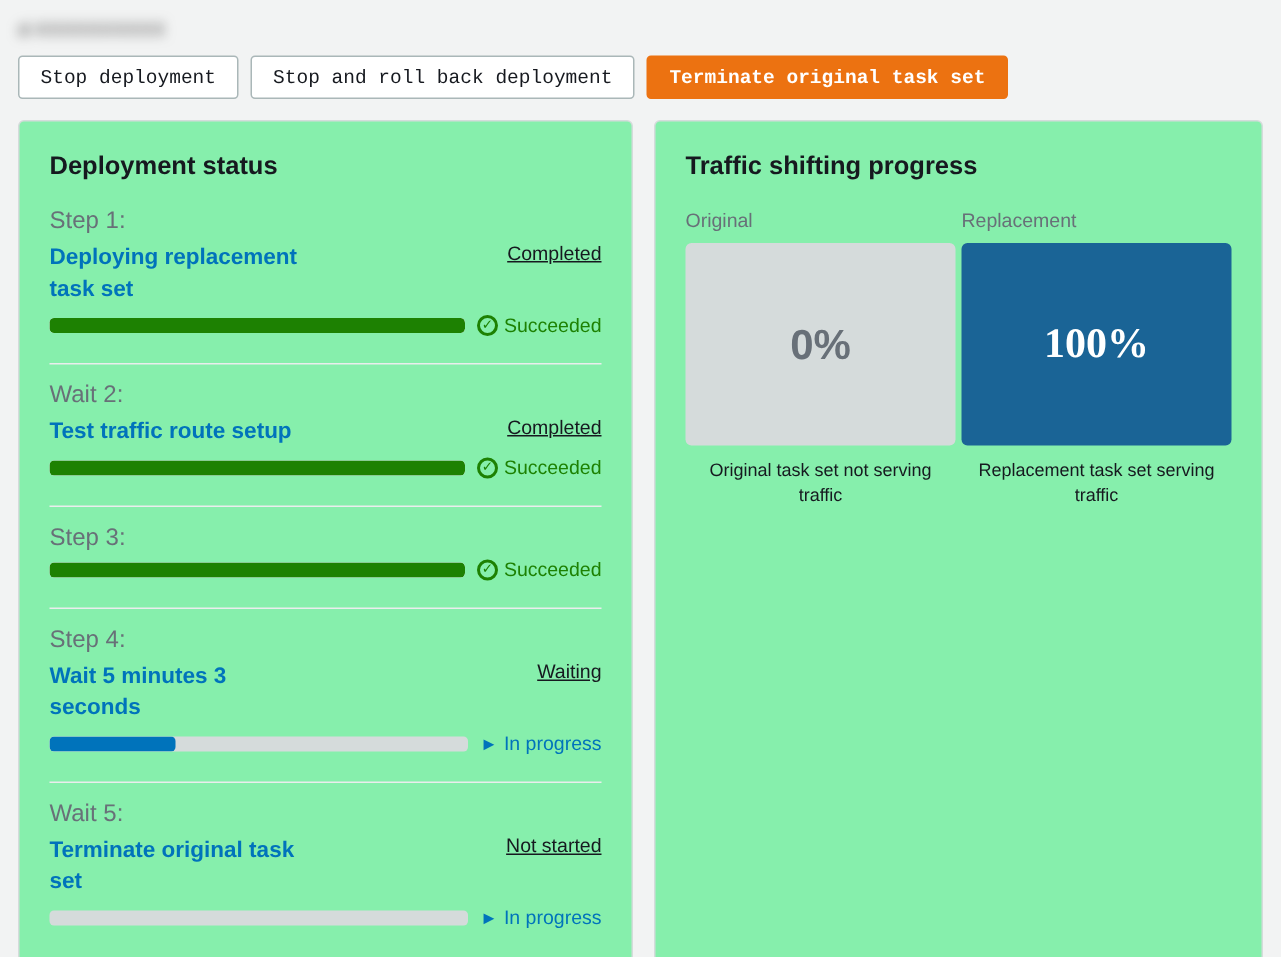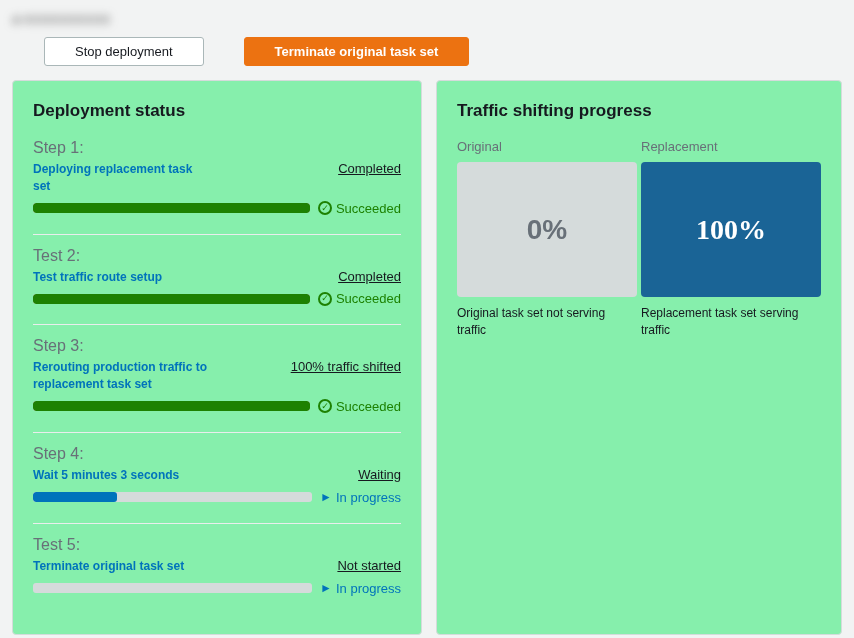--- a/index.html
+++ b/index.html
@@ -17,26 +17,25 @@
       filter: blur(4px);
       display: inline-block;
     }
     .toolbar {
       display: flex;
       align-items: center;
       gap: 8px;
       margin-bottom: 14px;
     }
     .btn {
-      padding: 6px 30px;
+      padding: 6px 14px;
       border-radius: 3px;
       font-size: 13px;
       cursor: pointer;
-      font-family: Liberation Sans, sans-serif;
-      margin-left: 32px;
+      font-family: Liberation Mono, monospace;
     }
     .btn-outline {
       background: #fff;
       border: 1px solid #aab7b8;
       color: #16191f;
     }
     .btn-primary {
       background: #ec7211;
       border: 1px solid #ec7211;
       color: #fff;
@@ -72,21 +71,21 @@
       color: #687078;
       margin-bottom: 4px;
     }
     .step-row {
       display: flex;
       justify-content: space-between;
       align-items: flex-start;
       margin-bottom: 6px;
     }
     .step-name {
-      font-size: 12px;
+      font-size: 15px;
       font-weight: 600;
       color: #0073bb;
       max-width: 180px;
       line-height: 1.4;
     }
     .step-status {
       font-size: 13px;
       color: #16191f;
       white-space: nowrap;
       text-decoration: underline;
@@ -183,33 +182,35 @@
     }
     .box-blue {
       background: #1a6496;
       color: #fff;
       font-family: Liberation Serif, serif;
     }
     .traffic-desc {
       font-size: 12px;
       color: #16191f;
       line-height: 1.4;
+      text-align: center;
     }
   </style>
 </head>
 <body>
 
 
 
 
 <div class="page-id">d-XXXXXXXXXX</div>
 
 
 <div class="toolbar">
   <button class="btn btn-outline">Stop deployment</button>
+  <button class="btn btn-outline">Stop and roll back deployment</button>
   <button class="btn btn-primary">Terminate original task set</button>
 </div>
 
 
 <div class="main-grid">
 
   <div class="card">
     <div class="card-title">Deployment status</div>
 
     <div id="steps-container">
@@ -224,42 +225,38 @@
               <div class="progress-bar-fill fill-green" style="width: 100%;"></div>
             </div>
             <div class="status-badge status-succeeded">
               <span class="check-icon"></span>
               <span>Succeeded</span>
             </div>
           </div>
         </div>
         <div class="step-block">
           <hr class="step-divider">
-          <div class="step-label">Test 2:</div>
+          <div class="step-label">Wait 2:</div>
           <div class="step-row">
             <div class="step-name">Test traffic route setup</div>
             <div class="step-status">Completed</div>
           </div>
           <div class="progress-row">
             <div class="progress-bar-track">
               <div class="progress-bar-fill fill-green" style="width: 100%;"></div>
             </div>
             <div class="status-badge status-succeeded">
               <span class="check-icon"></span>
               <span>Succeeded</span>
             </div>
           </div>
         </div>
         <div class="step-block">
           <hr class="step-divider">
           <div class="step-label">Step 3:</div>
-          <div class="step-row">
-            <div class="step-name">Rerouting production traffic to replacement task set</div>
-            <div class="step-status">100% traffic shifted</div>
-          </div>
           <div class="progress-row">
             <div class="progress-bar-track">
               <div class="progress-bar-fill fill-green" style="width: 100%;"></div>
             </div>
             <div class="status-badge status-succeeded">
               <span class="check-icon"></span>
               <span>Succeeded</span>
             </div>
           </div>
         </div>
@@ -275,21 +272,21 @@
               <div class="progress-bar-fill fill-blue" style="width: 30%;"></div>
             </div>
             <div class="status-badge status-inprogress">
               <span class="arrow-icon">►</span>
               <span>In progress</span>
             </div>
           </div>
         </div>
         <div class="step-block">
           <hr class="step-divider">
-          <div class="step-label">Test 5:</div>
+          <div class="step-label">Wait 5:</div>
           <div class="step-row">
             <div class="step-name">Terminate original task set</div>
             <div class="step-status">Not started</div>
           </div>
           <div class="progress-row">
             <div class="progress-bar-track">
               <div class="progress-bar-fill fill-gray" style="width: 0%;"></div>
             </div>
             <div class="status-badge status-inprogress">
               <span class="arrow-icon">►</span>

